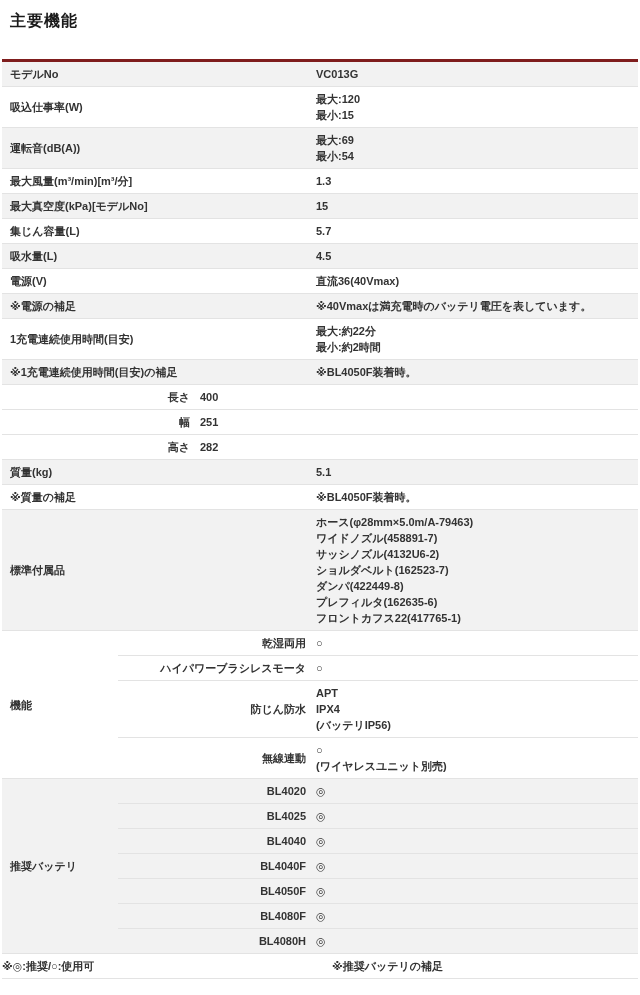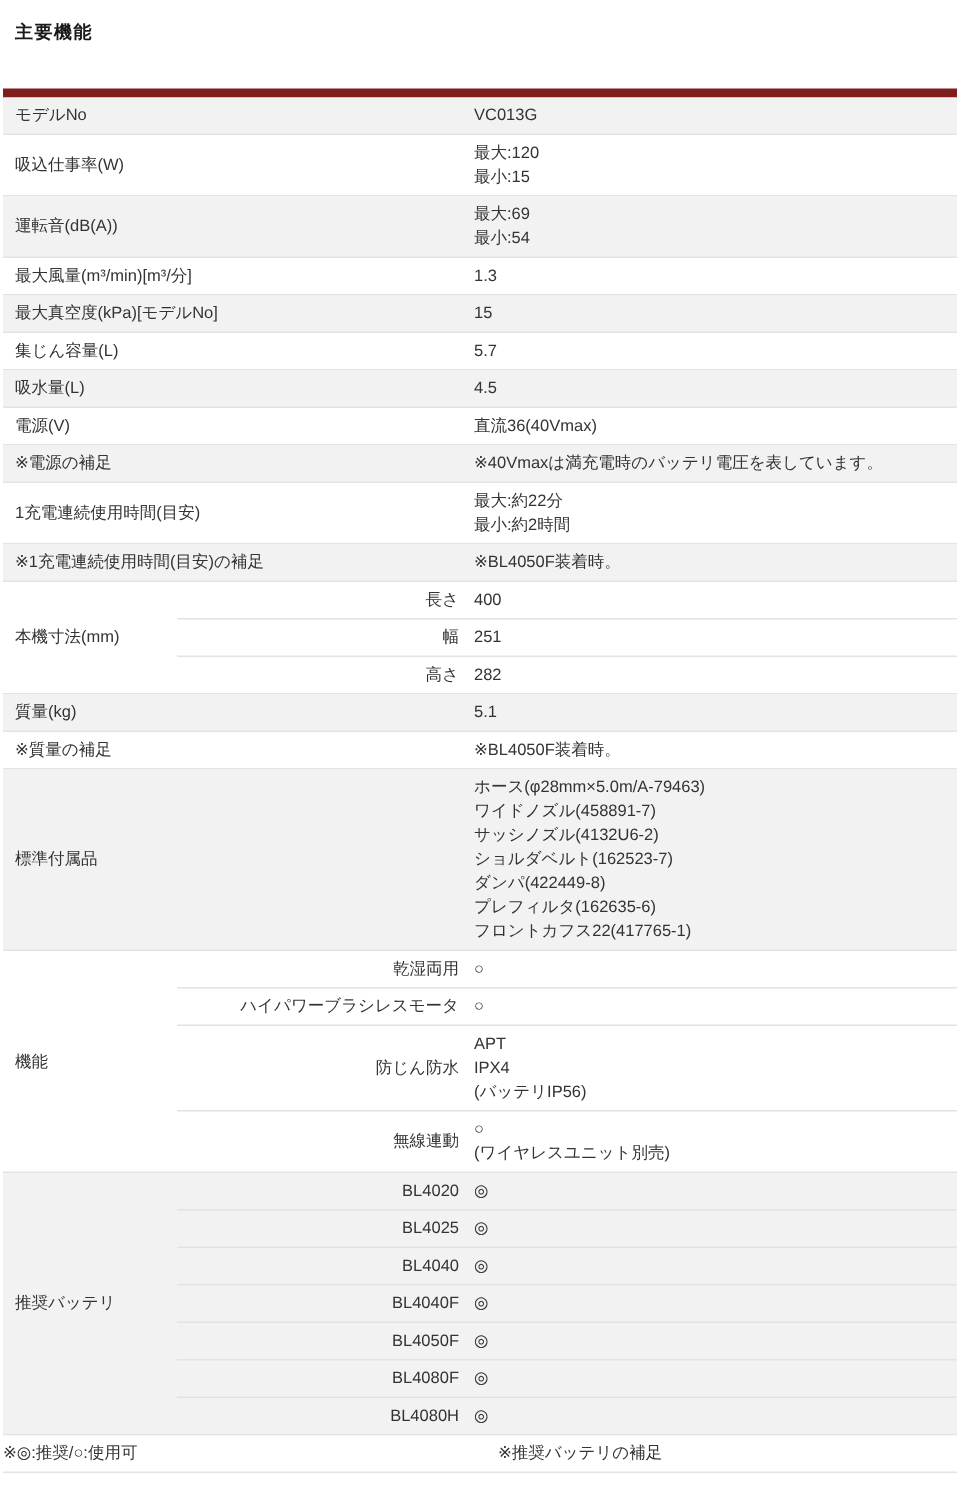--- a/index.html
+++ b/index.html
@@ -4,32 +4,32 @@
 <style>
   html, body {
     margin: 0; padding: 0;
     background: #ffffff;
     width: 640px;
     font-family: "Liberation Sans", "DejaVu Sans", sans-serif;
     color: #333333;
   }
   .page { width: 640px; height: 995px; overflow: hidden; box-sizing: border-box; padding: 10px 2px 0 2px; }
   .title {
-    font-size: 12px;
+    font-size: 16px;
     font-weight: 700;
     color: #1a1a1a;
     margin: 0 0 0 8px;
     letter-spacing: 1px;
     line-height: 22px;
   }
   .spec-table {
     margin-top: 27px;
-    border-top: 6px solid #7f1d1d;
+    border-top: 3px solid #7f1d1d;
     font-size: 11px;
-    font-weight: 400;
+    font-weight: 700;
     line-height: 16px;
     color: #333333;
   }
   .row {
     display: flex;
     align-items: center;
     border-bottom: 1px solid #e3e3e3;
     background: #ffffff;
   }
   .row:nth-child(odd) { background: #f2f2f2; }
@@ -110,21 +110,20 @@
         <div class="vline">最小:約2時間</div>
       </div>
     </div>
 
     <div class="row">
       <div class="cell row-label">※1充電連続使用時間(目安)の補足</div>
       <div class="cell row-value">※BL4050F装着時。</div>
     </div>
 
     <div class="row">
-      <div class="cell group-label">本機寸法(mm)</div>
       <div class="subrows">
         <div class="subrow">
           <div class="subrow-label">長さ</div>
           <div class="subrow-value">400</div>
         </div>
         <div class="subrow">
           <div class="subrow-label">幅</div>
           <div class="subrow-value">251</div>
         </div>
         <div class="subrow">

